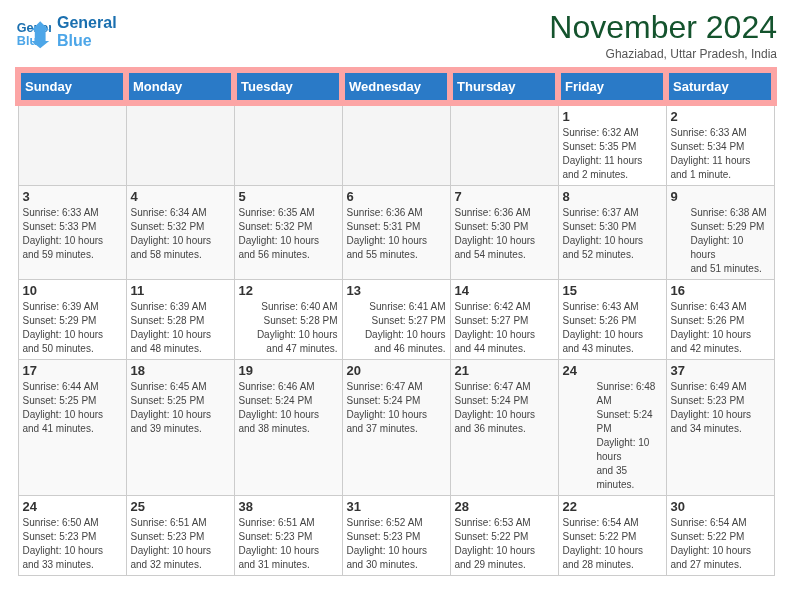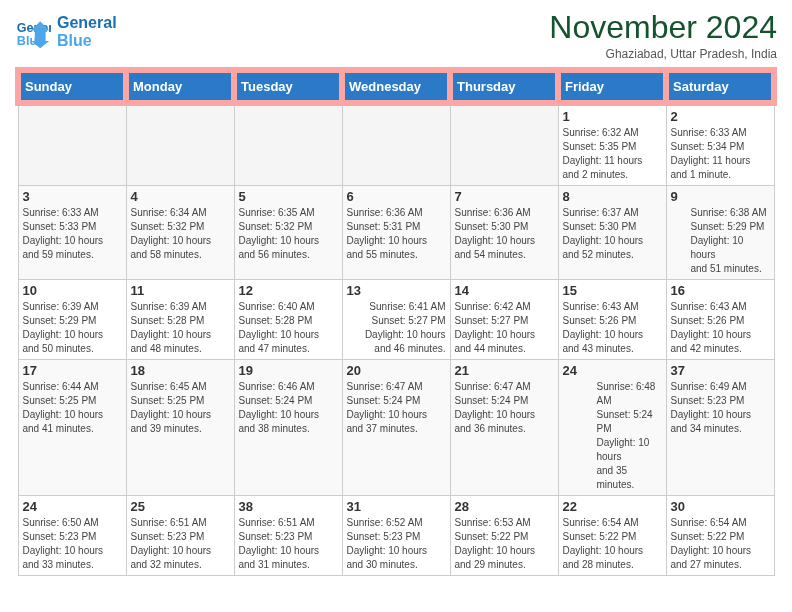--- a/index.html
+++ b/index.html
@@ -196,21 +196,21 @@
         </td>
         <td>
           <span class="day-number">11</span>
           <div class="day-info" style="white-space: pre-line;">Sunrise: 6:39 AM
 Sunset: 5:28 PM
 Daylight: 10 hours
 and 48 minutes.</div>
         </td>
         <td>
           <span class="day-number">12</span>
-          <div class="day-info" style="white-space: pre-line;">Sunrise: 6:40 AM
+          <div class="day-info" style="white-space: pre-line; text-align: right;">Sunrise: 6:40 AM
 Sunset: 5:28 PM
 Daylight: 10 hours
 and 47 minutes.</div>
         </td>
         <td>
           <span class="day-number">13</span>
           <div class="day-info" style="white-space: pre-line; text-align: right;">Sunrise: 6:41 AM
 Sunset: 5:27 PM
 Daylight: 10 hours
 and 46 minutes.</div>

